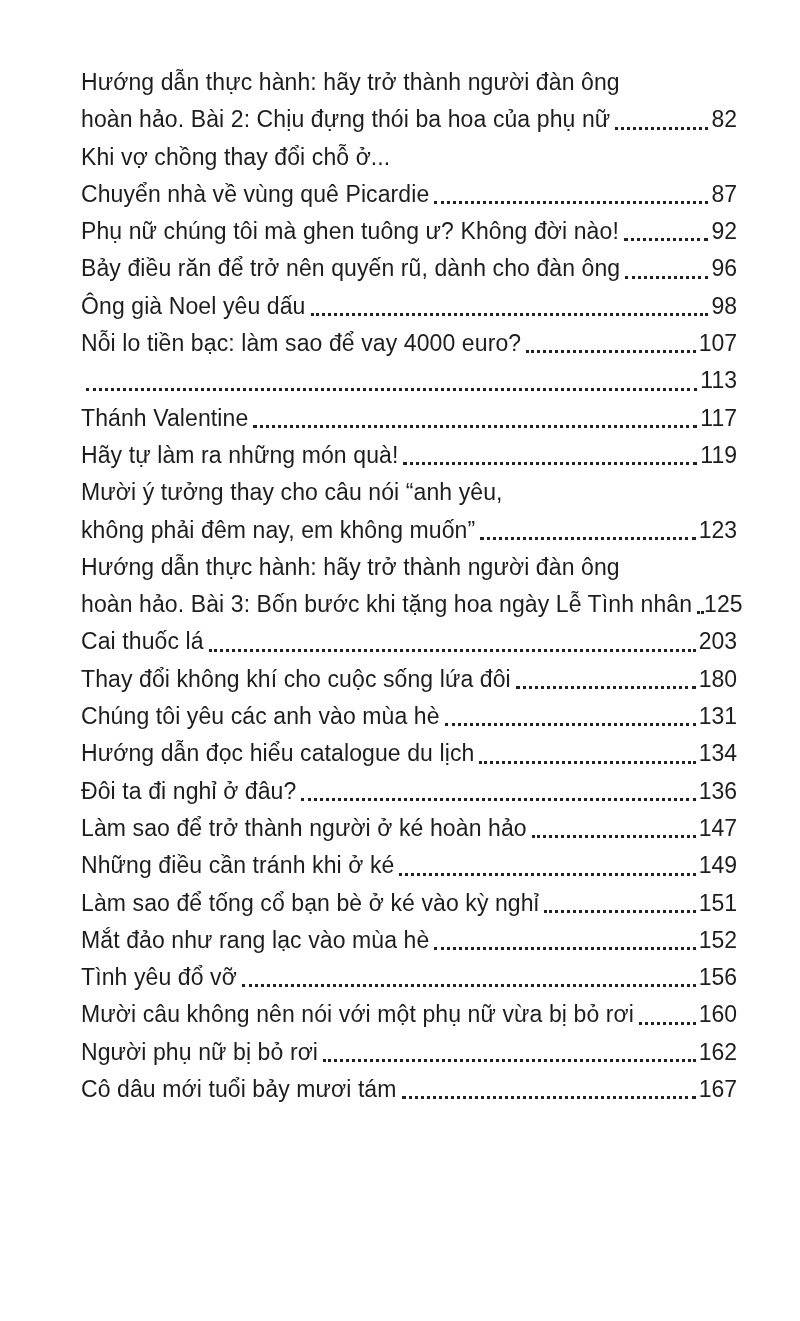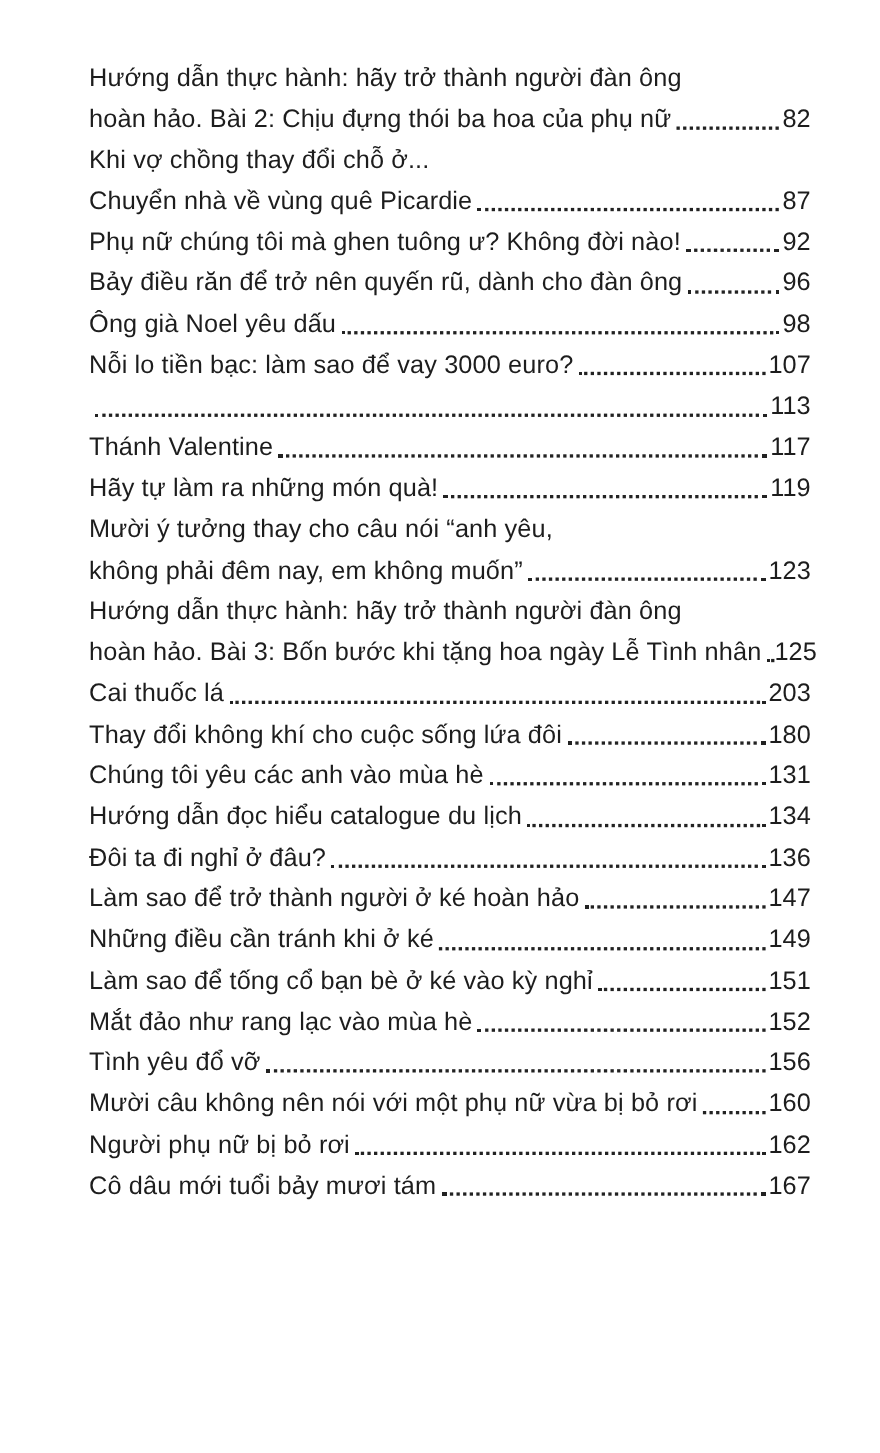--- a/index.html
+++ b/index.html
@@ -15,21 +15,21 @@
   }
   .page {
     position: absolute;
     left: 0; top: 0;
     width: 800px;
     height: 1321px;
     background: #ffffff;
   }
   .toc {
     position: absolute;
-    top: 52px;
+    top: 64px;
     left: 81px;
     right: 63px;
     color: #1d1d1d;
     font-size: 23px;
   }
   .row {
     display: flex;
     height: 37.3px;
     align-items: stretch;
   }
@@ -87,21 +87,21 @@
         <span class="title">Bảy điều răn để trở nên quyến rũ, dành cho đàn ông</span>
         <span class="leader"></span>
         <span class="pagenum">96</span>
       </div>
       <div class="row">
         <span class="title">Ông già Noel yêu dấu</span>
         <span class="leader"></span>
         <span class="pagenum">98</span>
       </div>
       <div class="row">
-        <span class="title">Nỗi lo tiền bạc: làm sao để vay 3000 euro?</span>
+        <span class="title">Nỗi lo tiền bạc: làm sao để vay 4000 euro?</span>
         <span class="leader"></span>
         <span class="pagenum">107</span>
       </div>
       <div class="row">
         <span class="leader"></span>
         <span class="pagenum">113</span>
       </div>
       <div class="row">
         <span class="title">Thánh Valentine</span>
         <span class="leader"></span>

